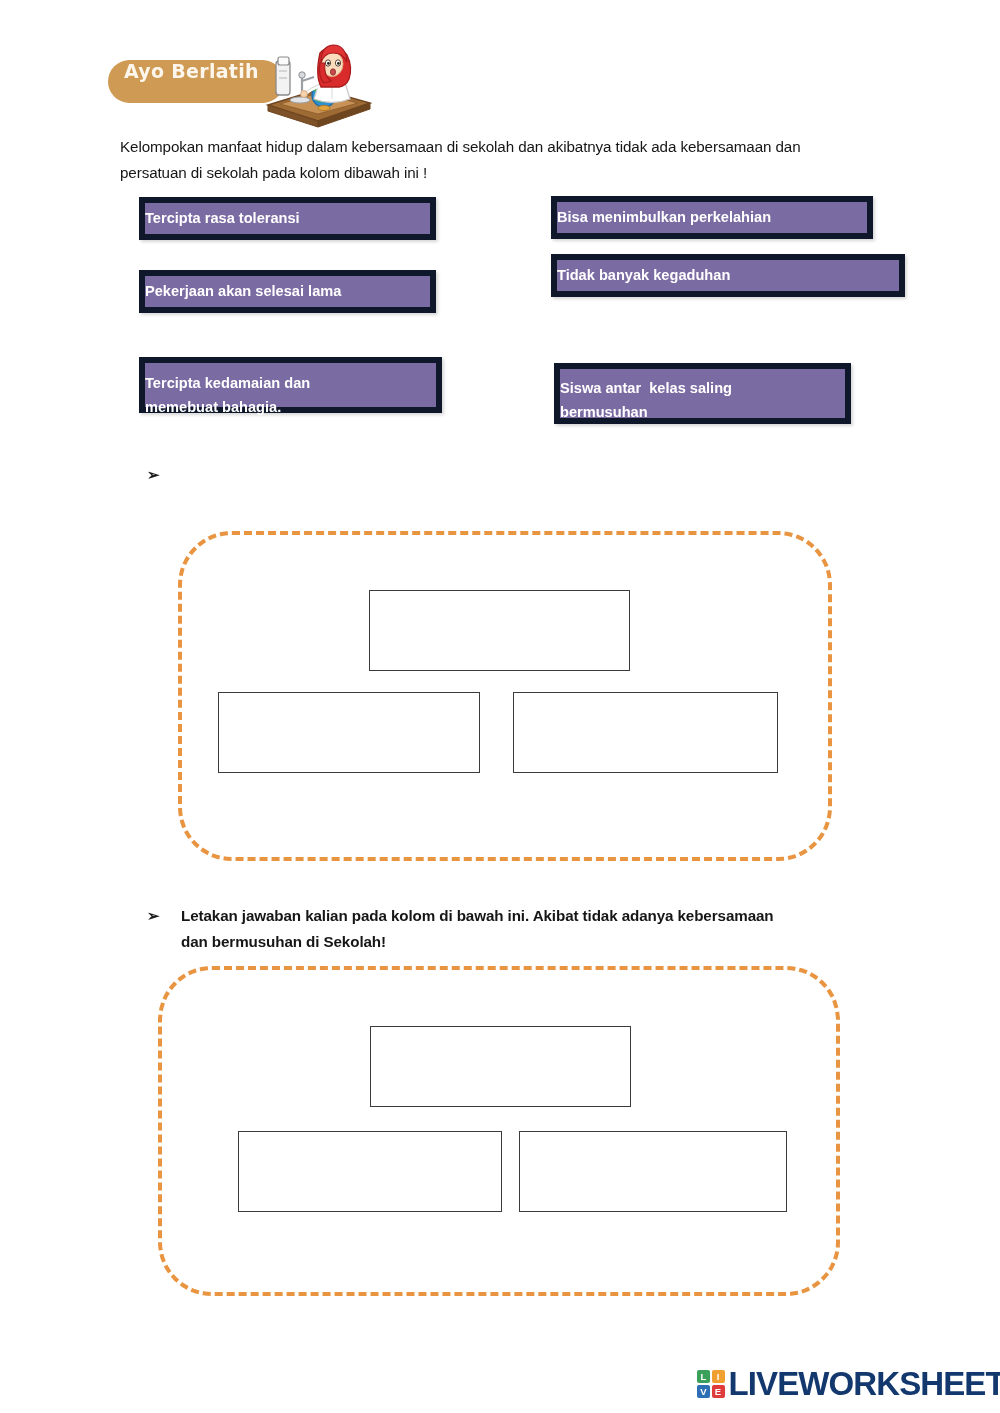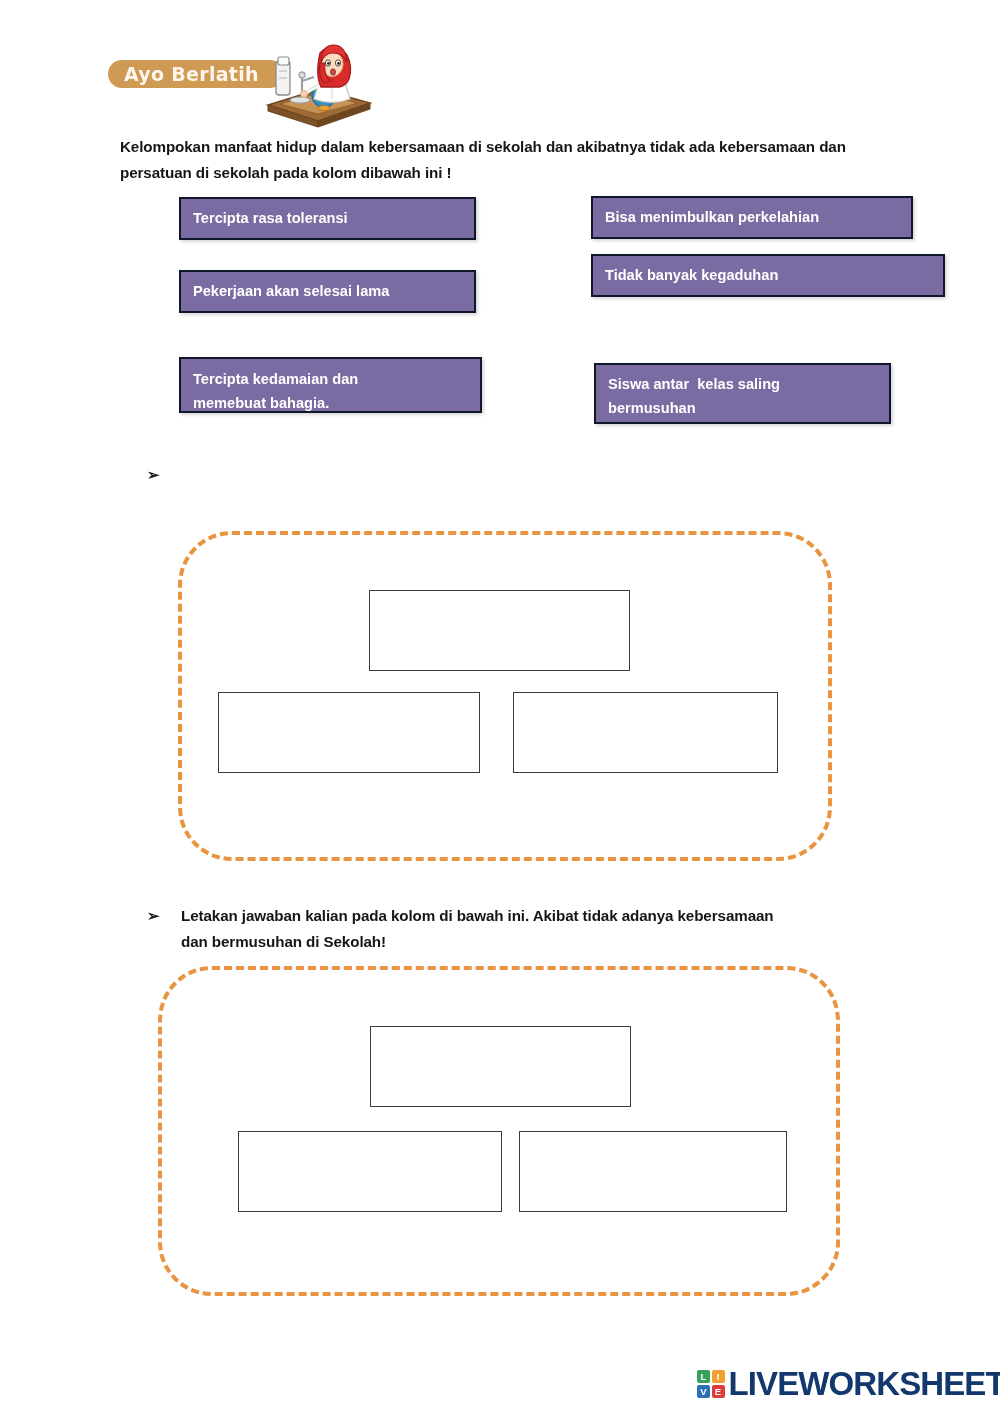--- a/index.html
+++ b/index.html
@@ -22,25 +22,24 @@
     left: 108px;
     top: 33px;
     width: 300px;
     height: 95px;
   }
   #ayo-banner {
     position: absolute;
     left: 0px;
     top: 27px;
     width: 176px;
-    height: 28px;
+    height: 43px;
     background: #cf9a53;
     border-radius: 22px;
     display: flex;
-    align-items: center;
     padding-left: 16px;
   }
   #ayo-banner-label {
     color: #fdf6ec;
     font-size: 19px;
     font-weight: bold;
     letter-spacing: 0.3px;
     font-family: "DejaVu Sans", sans-serif;
   }
   #header-illustration {
@@ -51,41 +50,40 @@
     height: 95px;
   }
 
   
   #intro-text {
     position: absolute;
     left: 120px;
     top: 134px;
     width: 730px;
     font-size: 15.2px;
-    font-weight: bold;
+    font-weight: normal;
     color: #161616;
     line-height: 1.72;
     letter-spacing: -0.1px;
   }
 
   
   .chip {
     position: absolute;
     background: #7a6ba3;
-    border: 2px solid #0f172a;
+    border: 6px solid #0f172a;
     box-shadow: 2px 2px 3px rgba(0,0,0,0.16);
     color: #ffffff;
     font-size: 14.6px;
     font-weight: bold;
     display: flex;
     align-items: center;
-    padding: 6px 12px;
+    padding: 6px 0;
     line-height: 1.62;
     white-space: pre-wrap;
-    margin-left: 40px;
   }
   #chip-0 { left: 139px; top: 197px; width: 297px; height: 43px; }
   #chip-1 { left: 139px; top: 270px; width: 297px; height: 43px; }
   #chip-2 { left: 139px; top: 357px; width: 303px; height: 56px; align-items: flex-start; padding-top: 9px; }
   #chip-3 { left: 551px; top: 196px; width: 322px; height: 43px; }
   #chip-4 { left: 551px; top: 254px; width: 354px; height: 43px; }
   #chip-5 { left: 554px; top: 363px; width: 297px; height: 61px; align-items: flex-start; padding-top: 8px; }
 
   
   .instruction {

